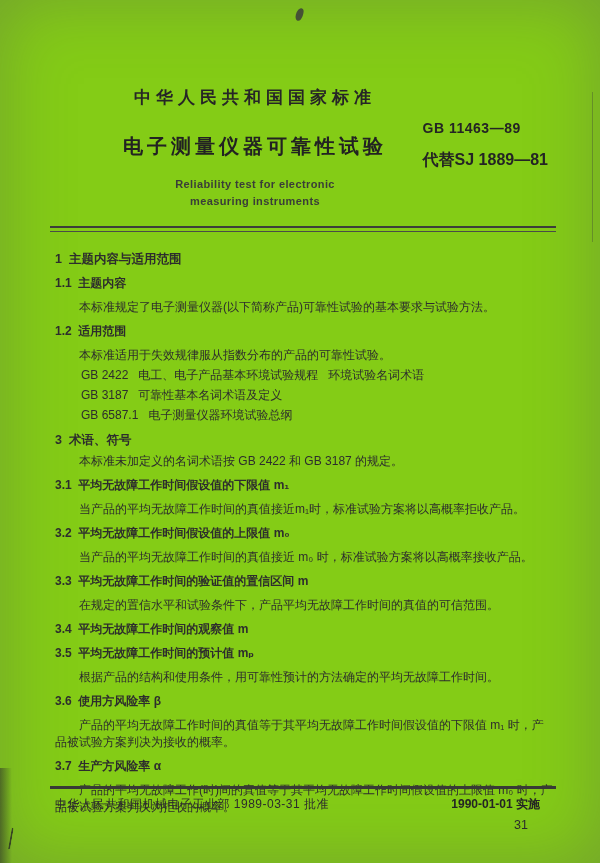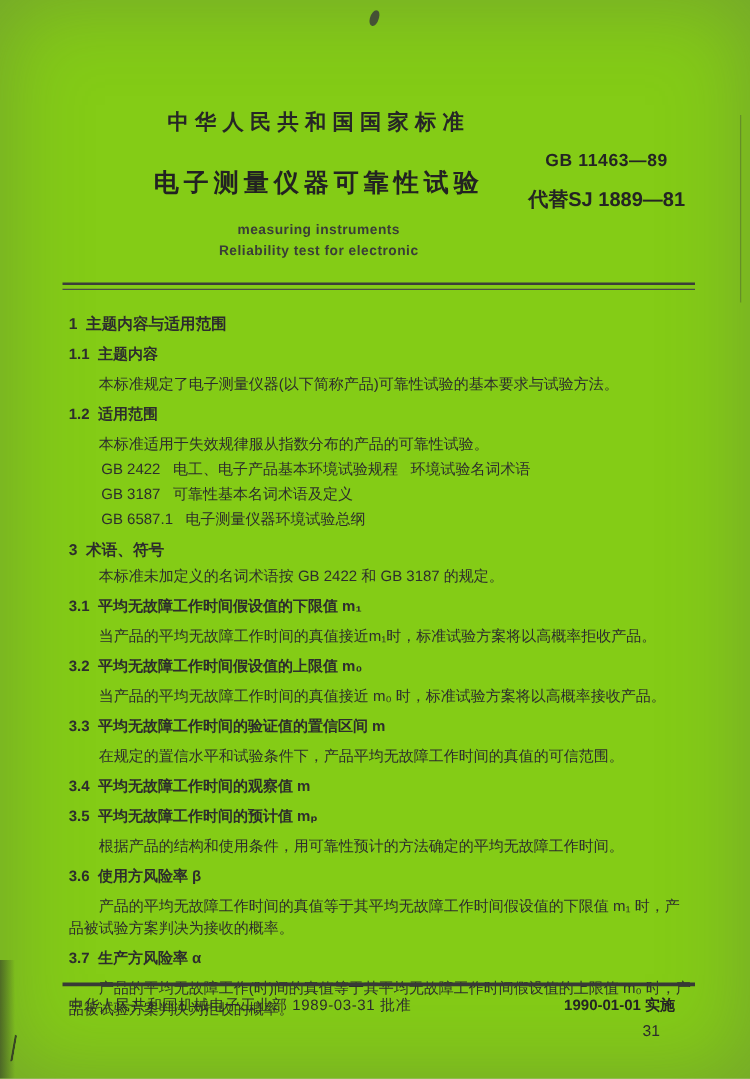--- a/index.html
+++ b/index.html
@@ -15,21 +15,21 @@
     color:#2d2d2d;
     overflow:hidden;
     box-shadow: inset 0 0 70px rgba(88,94,84,.38);
   }
   
   .header{position:absolute;top:86px;left:55px;width:400px;text-align:center;}
   .std-label{font-size:17px;font-weight:bold;letter-spacing:5px;color:#262626;}
   .doc-title{margin-top:24px;font-size:20px;font-weight:bold;letter-spacing:4px;color:#222;}
   .en-title{font-size:11px;font-weight:bold;color:#3a3d38;line-height:17px;letter-spacing:.4px;}
   .en-wrap{margin-top:16px;}
-  .gb-block{position:absolute;top:120px;right:52px;text-align:center;}
+  .gb-block{position:absolute;top:120px;right:52px;text-align:left;}
   .gb-no{font-size:14px;font-weight:bold;color:#242424;letter-spacing:.5px;}
   .gb-replaces{margin-top:14px;font-size:16px;font-weight:bold;color:#242424;}
   .rule-double{
     position:absolute;top:226px;left:50px;right:44px;height:3px;
     border-top:2px solid #3c3e3a;border-bottom:1px solid #4a4c47;
   }
   
   .docbody{
     position:absolute;top:243px;left:55px;right:46px;
     font-size:12px;line-height:17px;
@@ -71,22 +71,22 @@
 
   <div class="speck-top"></div>
   <div class="edge-line"></div>
   <div class="smudge"></div>
   <div class="corner-mark"></div>
 
   <div class="header">
     <div class="std-label">中华人民共和国国家标准</div>
     <div class="doc-title">电子测量仪器可靠性试验</div>
     <div class="en-wrap">
+      <div class="en-title">Reliability test for electronic</div>
       <div class="en-title">measuring instruments</div>
-      <div class="en-title">Reliability test for electronic</div>
     </div>
   </div>
 
   <div class="gb-block">
     <div class="gb-no">GB 11463—89</div>
     <div class="gb-replaces">代替SJ 1889—81</div>
   </div>
 
   <div class="rule-double"></div>
 

